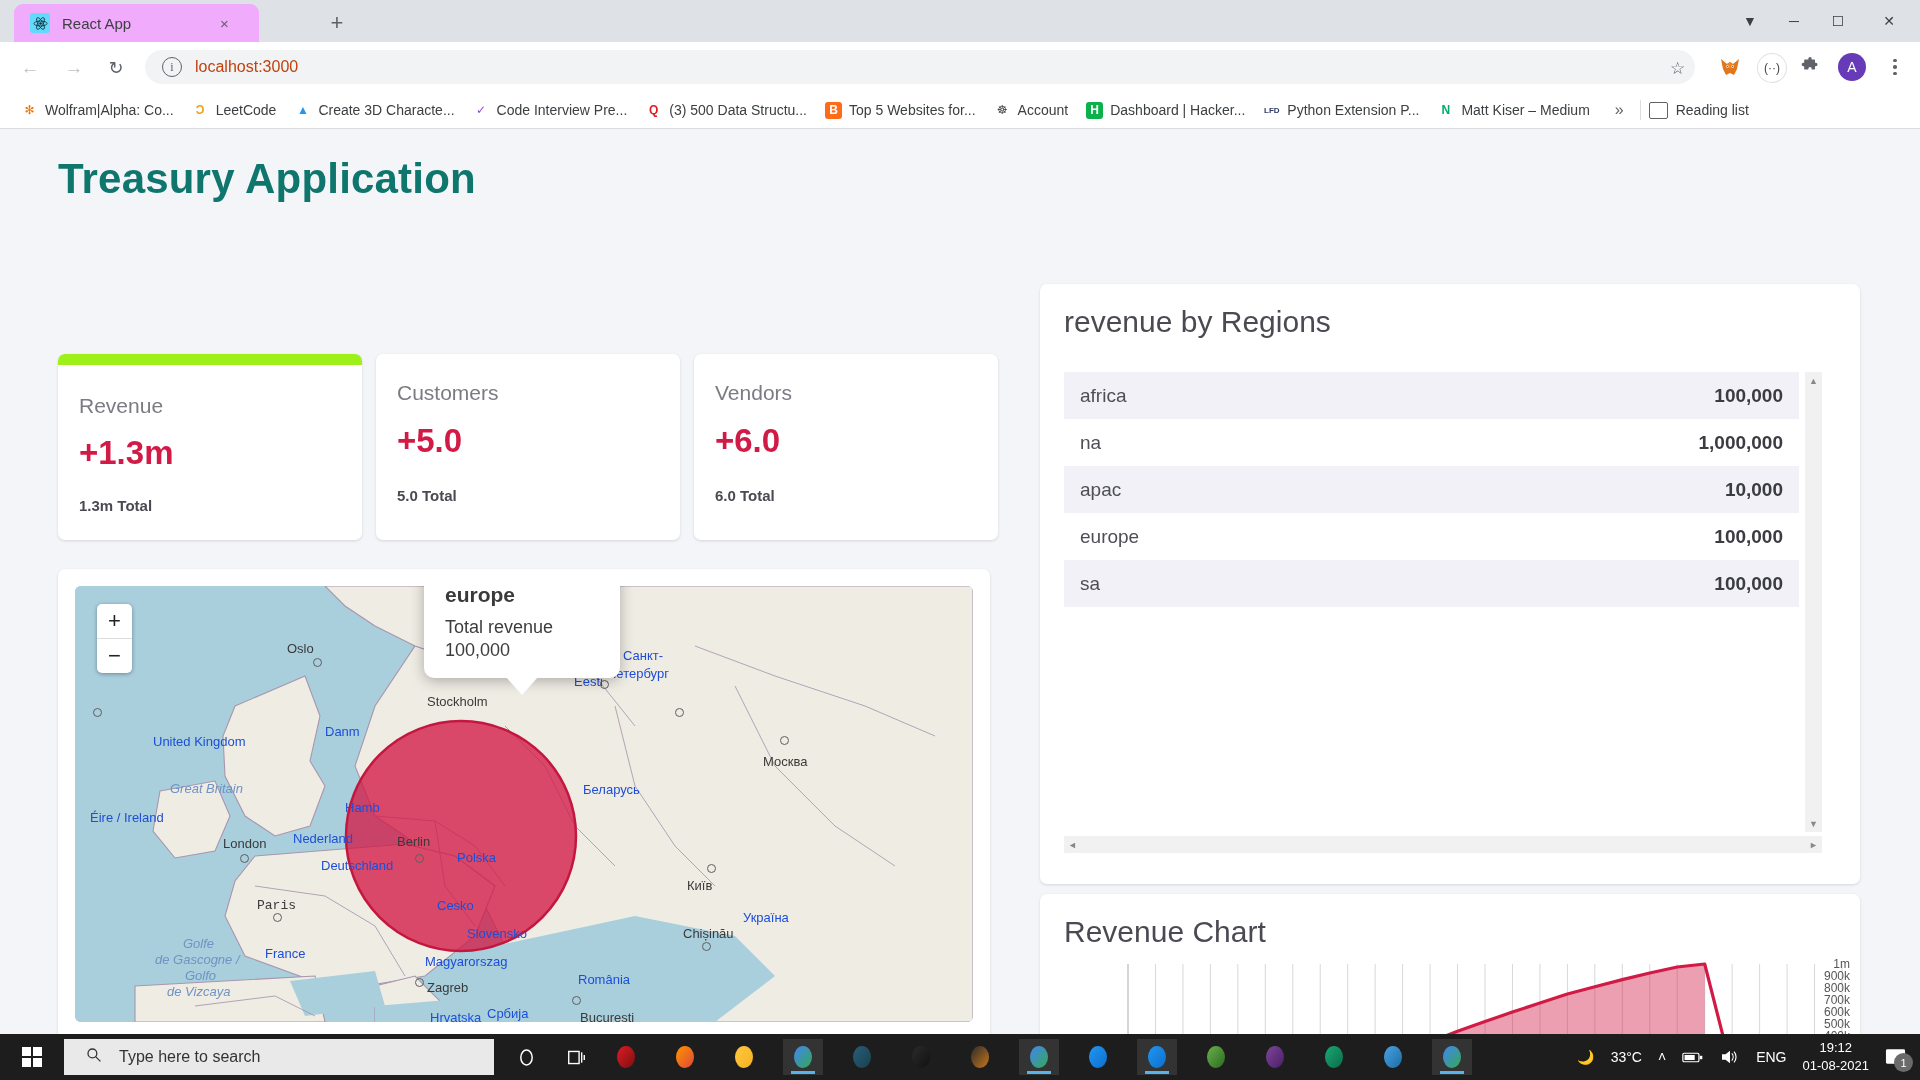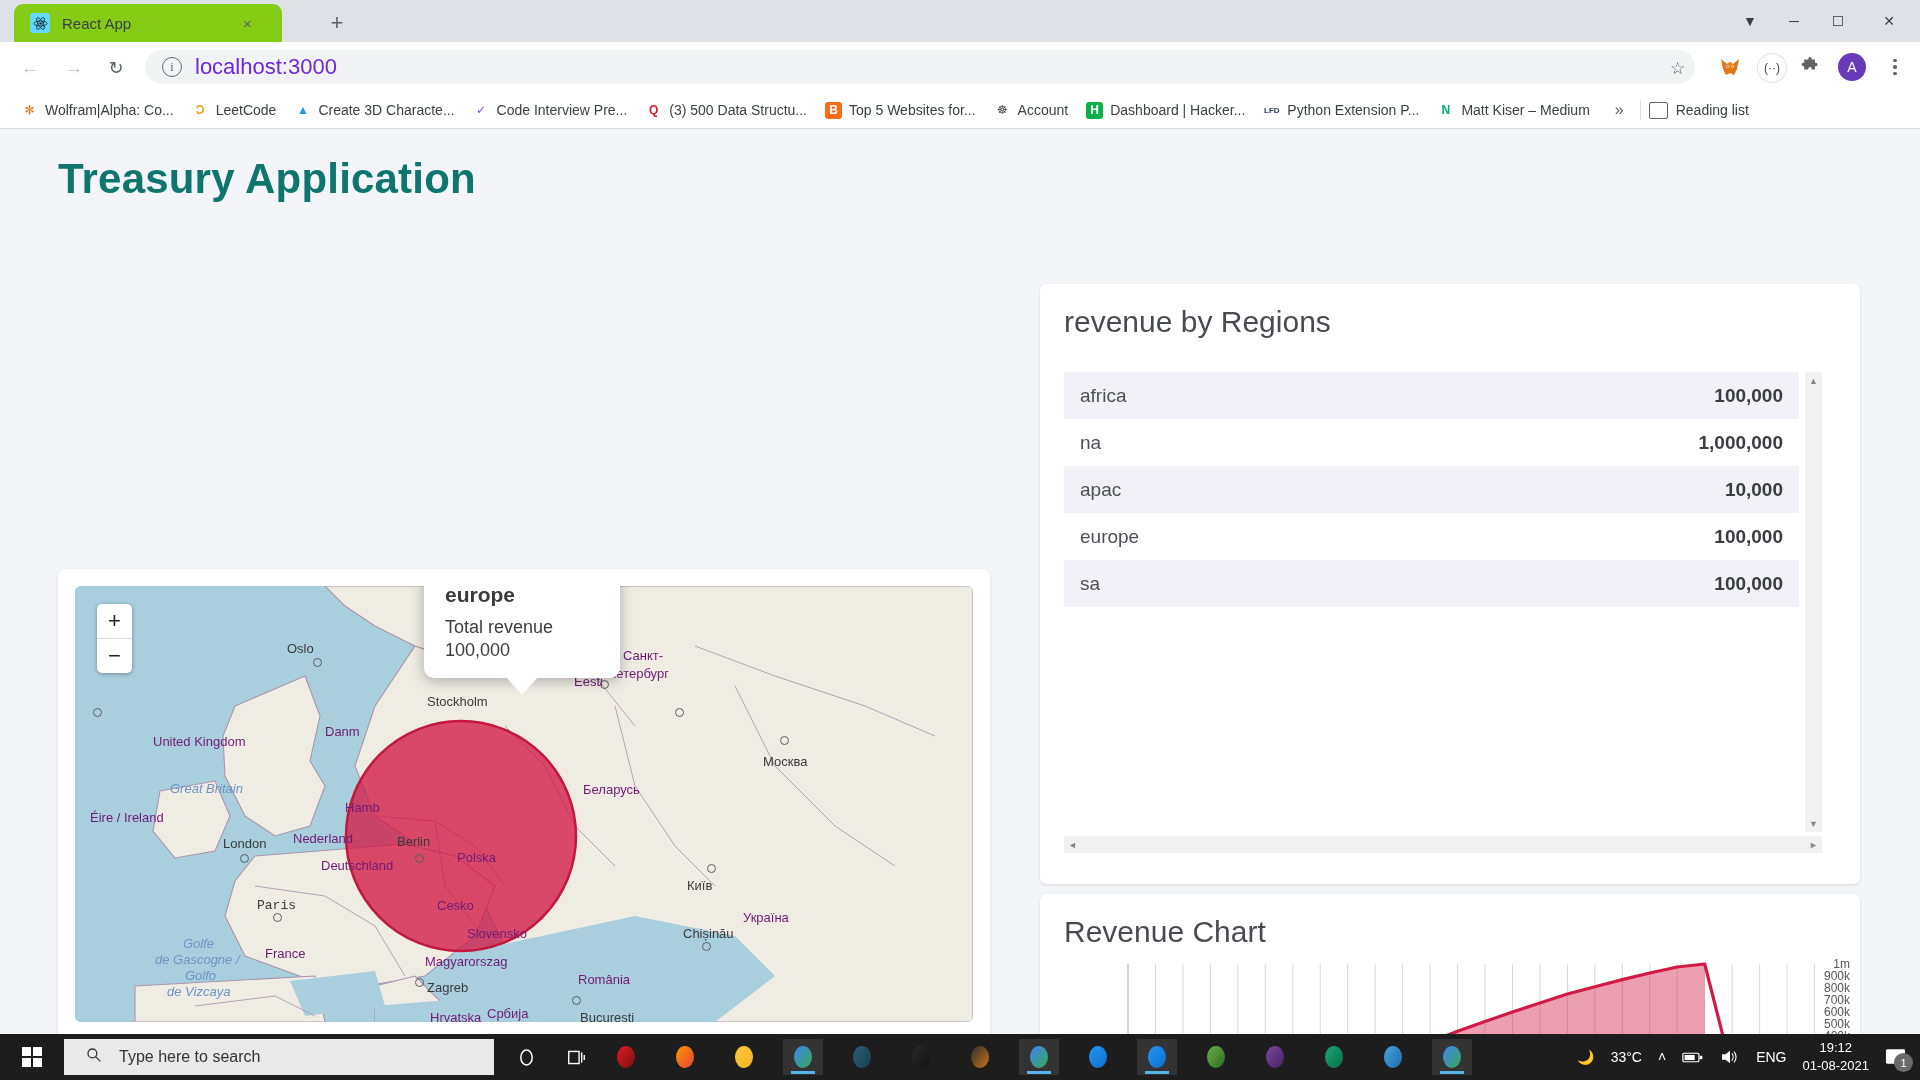--- a/index.html
+++ b/index.html
@@ -5,21 +5,21 @@
   html,body{margin:0;padding:0;}
   body{
     width:1920px;height:1080px;overflow:hidden;
     font-family:"Liberation Sans","DejaVu Sans",sans-serif;
     background:#ffffff;
   }
   .app{position:relative;width:1920px;height:1080px;}
 
   
   .tabstrip{position:absolute;left:0;top:0;width:1920px;height:42px;background:#dee1e6;}
-  .tab{position:absolute;left:14px;top:4px;width:268px;height:38px;background:#84cc16;
+  .tab{position:absolute;left:14px;top:4px;width:245px;height:38px;background:#f0abfc;
        border-radius:9px 9px 0 0;display:flex;align-items:center;}
   .tab-fav{width:20px;height:20px;margin-left:16px;border-radius:3px;
     background:#61dafb;position:relative;display:flex;align-items:center;justify-content:center;}
   .tab-title{margin-left:12px;font-size:15px;color:#3c4043;white-space:nowrap;
              overflow:hidden;max-width:150px;}
   .tab-close{position:absolute;right:26px;top:11px;width:17px;height:17px;
              display:flex;align-items:center;justify-content:center;color:#5f6368;font-size:15px;}
   .newtab{position:absolute;left:322px;top:8px;width:30px;height:30px;
           display:flex;align-items:center;justify-content:center;color:#5f6368;font-size:22px;font-weight:300;}
   .win-ctl{position:absolute;top:0;height:42px;display:flex;align-items:center;justify-content:center;
@@ -33,21 +33,21 @@
   .nav-btn{position:absolute;top:10px;width:32px;height:32px;display:flex;
            align-items:center;justify-content:center;color:#5f6368;font-size:19px;}
   .nav-back{left:14px;color:#bdc1c6;}
   .nav-fwd{left:58px;color:#bdc1c6;}
   .nav-reload{left:100px;color:#5f6368;font-size:18px;}
   .urlbar{position:absolute;left:145px;top:8px;width:1550px;height:34px;
           background:#f1f3f4;border-radius:17px;display:flex;align-items:center;}
   .url-info{width:18px;height:18px;border:1.6px solid #5f6368;border-radius:50%;
             margin-left:17px;display:flex;align-items:center;justify-content:center;
             font-size:12px;color:#5f6368;font-family:"Liberation Serif",serif;}
-  .url-text{margin-left:13px;font-size:22px;color:#6d28d9;}
+  .url-text{margin-left:13px;font-size:16px;color:#c2410c;}
   .star-ic{position:absolute;left:1670px;top:16px;font-size:17px;color:#5f6368;}
   .ext1{position:absolute;left:1718px;top:13px;width:24px;height:24px;}
   .ext2{position:absolute;left:1758px;top:12px;width:28px;height:28px;border-radius:50%;
         background:#fff;box-shadow:0 0 0 1px #e0e0e0;display:flex;align-items:center;
         justify-content:center;font-size:12px;color:#444;}
   .ext3{position:absolute;left:1800px;top:15px;font-size:19px;color:#5f6368;}
   .avatar{position:absolute;left:1838px;top:11px;width:28px;height:28px;border-radius:50%;
           background:#673ab7;color:#fff;font-size:14px;display:flex;align-items:center;
           justify-content:center;}
   .kebab{position:absolute;left:1884px;top:12px;width:22px;height:26px;display:flex;
@@ -92,21 +92,21 @@
   .zb{height:34px;display:flex;align-items:center;justify-content:center;font-size:22px;color:#222;}
   .zb.top{border-bottom:1px solid #dcdcdc;}
   .bubble{position:absolute;left:349px;top:-22px;width:196px;background:#fff;border-radius:10px;
           box-shadow:0 3px 14px rgba(0,0,0,.28);padding:19px 20px 17px 21px;box-sizing:border-box;z-index:9;}
   .bubble-x{position:absolute;right:11px;top:6px;font-size:17px;color:#9b9b9b;}
   .bub-title{font-size:21px;font-weight:bold;color:#3a3a3a;margin-bottom:9px;}
   .bub-line{font-size:18px;color:#3d3d3d;line-height:1.25;}
   .bub-tail{position:absolute;left:50%;bottom:-17px;margin-left:-16px;width:0;height:0;
             border-left:16px solid transparent;border-right:16px solid transparent;
             border-top:18px solid #fff;}
-  .mlabel{position:absolute;font-size:13px;color:#701a75;white-space:nowrap;pointer-events:none;}
+  .mlabel{position:absolute;font-size:13px;color:#1d4ed8;white-space:nowrap;pointer-events:none;}
   .mlabel.city{color:#3a3a3a;}
   .mlabel.sea{color:#6e93c4;font-style:italic;}
   .mdot{position:absolute;width:7px;height:7px;border-radius:50%;border:1.6px solid #5e5e5e;}
 
   
   .panel{position:absolute;background:#fff;border-radius:7px;box-shadow:0 1px 3px rgba(0,0,0,.13);}
   .p-regions{left:1040px;top:155px;width:820px;height:600px;}
   .p-chart{left:1040px;top:765px;width:820px;height:290px;}
   .p-title{font-size:30px;color:#4a4a52;padding:21px 0 0 24px;}
   .reglist{position:absolute;left:24px;top:88px;width:758px;height:460px;overflow:hidden;}
@@ -255,20 +255,38 @@
     <div class="readlist">
       <span class="rl-ic"></span>
       <span>Reading list</span>
     </div>
   </div>
 
   <div class="page">
 
     <div class="title">Treasury Application</div>
 
+    <div class="cards" id="cards-holder">
+        <div class="card c0">
+          <div class="card-accent" style="background: rgb(158, 240, 26);"></div>
+          <div class="card-label">Revenue</div>
+          <div class="card-value" style="color: rgb(210, 26, 70);">+1.3m</div>
+          <div class="card-sub">1.3m Total</div>
+        </div>
+        <div class="card c1">
+          <div class="card-label">Customers</div>
+          <div class="card-value" style="color: rgb(210, 26, 70);">+5.0</div>
+          <div class="card-sub">5.0 Total</div>
+        </div>
+        <div class="card c2">
+          <div class="card-label">Vendors</div>
+          <div class="card-value" style="color: rgb(210, 26, 70);">+6.0</div>
+          <div class="card-sub">6.0 Total</div>
+        </div>
+      </div>
 
     <div class="mapcard">
       <div class="map">
         <svg class="mapsvg" width="898" height="436" viewBox="0 0 898 436">
           <rect width="898" height="436" fill="#a9cfdd"></rect>
 
           <g fill="#efece4" stroke="#a995ad" stroke-width="1.1">
             <path d="M430,0 L898,0 L898,436 L640,436 L600,400 L560,392 L520,400 L470,392 L430,360 L400,300 L360,280 L330,250 L300,230 L280,180 L300,120 L340,60 L390,20 Z"></path>
             <path d="M250,0 L430,0 L400,40 L370,70 L340,60 L300,40 L270,20 Z"></path>
             <path d="M160,120 L230,90 L245,130 L235,175 L250,200 L235,240 L200,250 L170,230 L150,190 L148,150 Z"></path>

